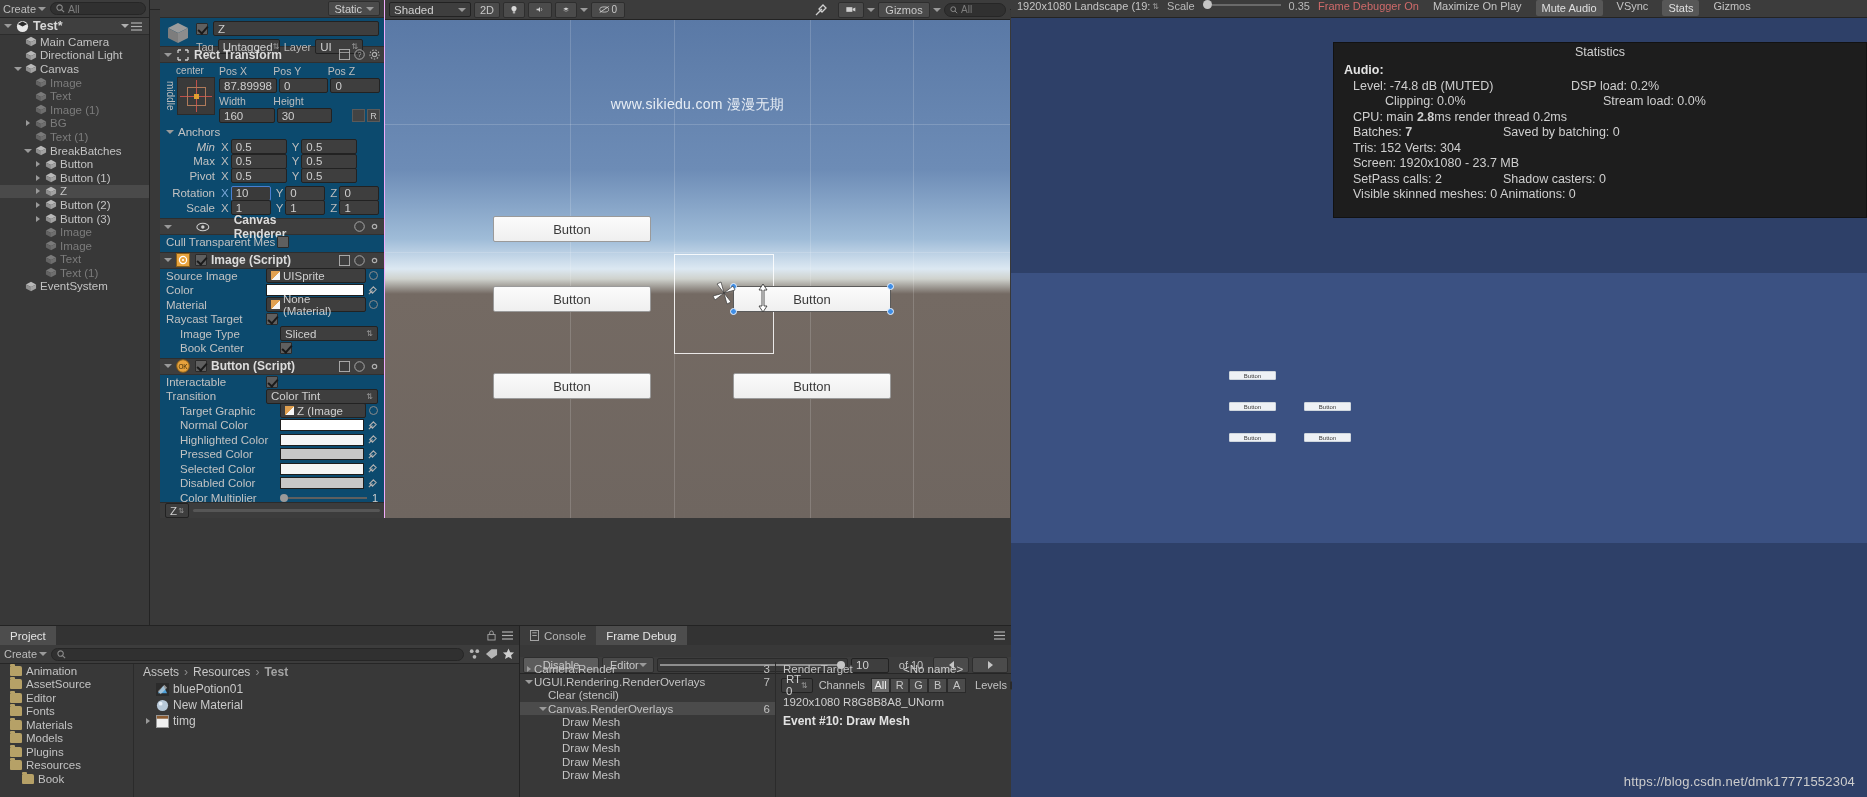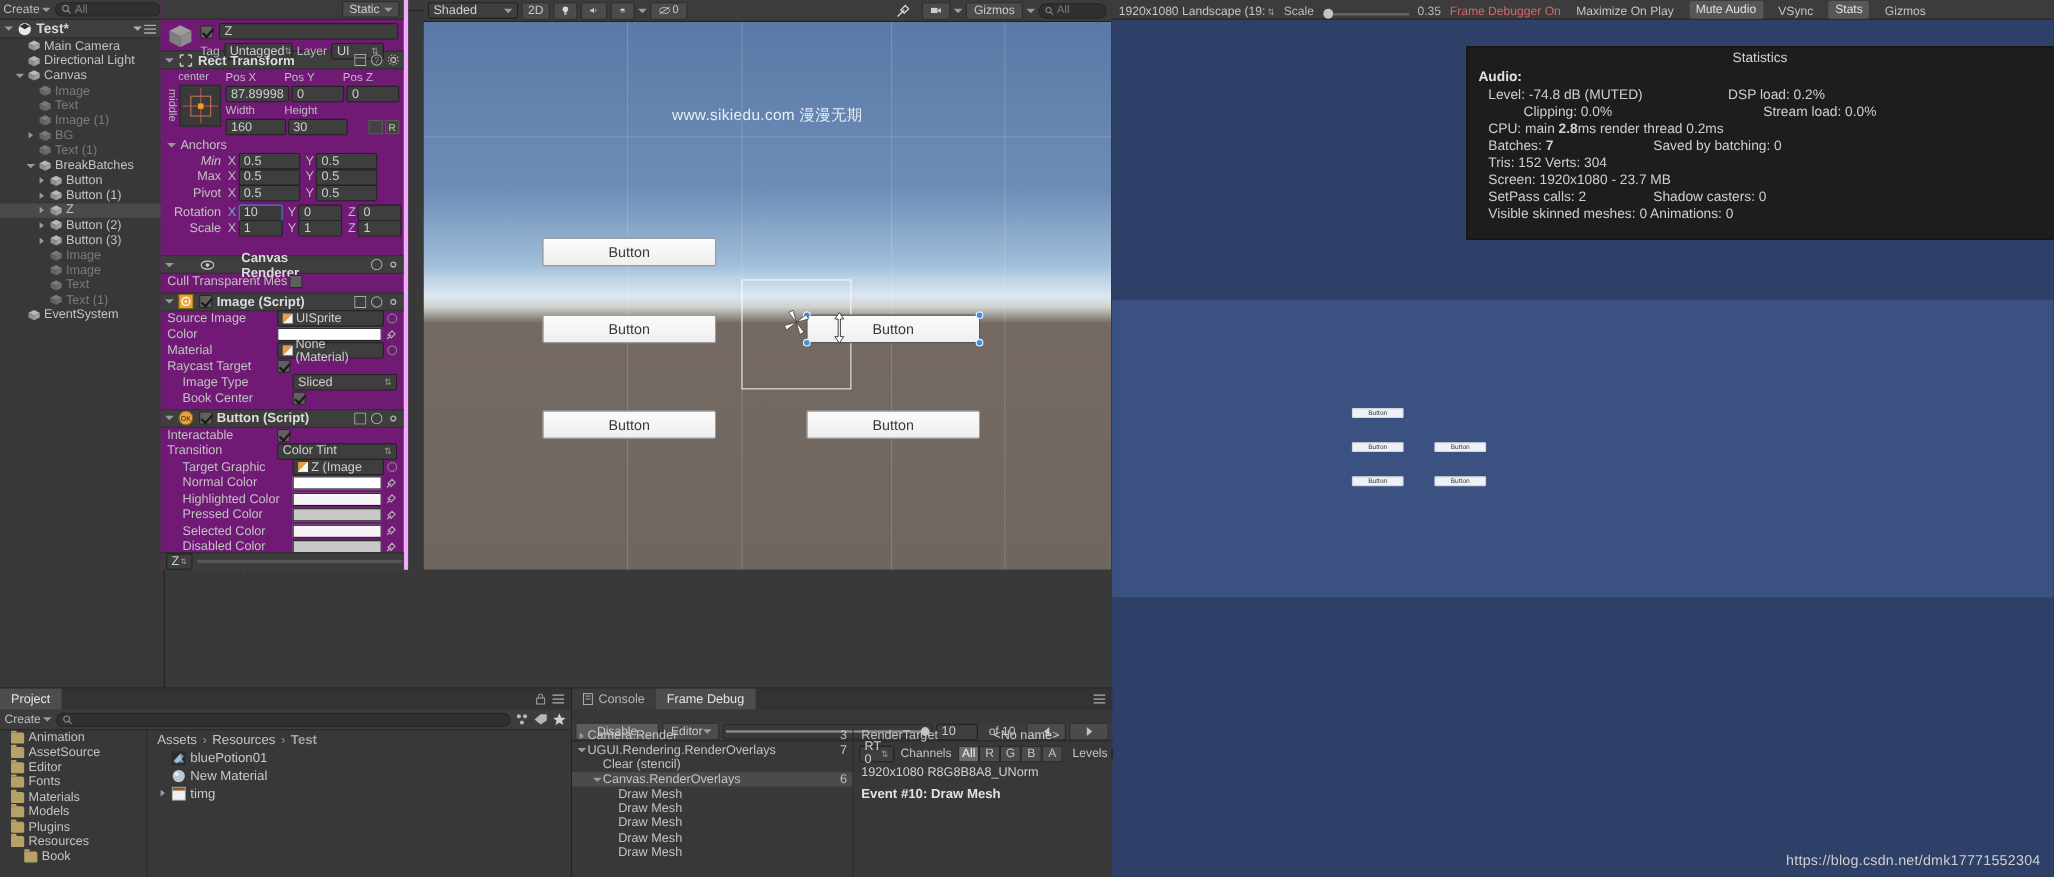--- a/index.html
+++ b/index.html
@@ -37,41 +37,41 @@
   #hier-toolbar{ height:18px; display:flex; align-items:center; gap:4px; padding:0 3px; background:#3c3c3c; border-bottom:1px solid #242424;}
   #hier-search{ flex:1; height:13px; background:#303030; border:1px solid #262626; border-radius:7px; display:flex; align-items:center; gap:3px; padding:0 5px; color:#7d7d7d; font-size:10.5px;}
   #hier-head{ height:17px; background:#3f3f3f; display:flex; align-items:center; gap:4px; padding:0 4px; border-bottom:1px solid #2c2c2c;}
   #hier-head .ttl{ font-weight:bold; color:#d8d8d8; font-size:12.5px;}
   .hrow{ height:13.6px; display:flex; align-items:center; gap:3px; font-size:11.5px; color:#c3c3c3; white-space:nowrap;}
   .hrow.sel{ background:#4a4a4a; }
   .hrow.dim{ color:#7c7c7c; }
   .hrow .tw{ width:9px; display:flex; justify-content:center; align-items:center; flex:0 0 9px;}
 
   
-  #insp{ left:146px; top:0; width:225px; height:518px; background:#701a75; border-right:4px solid #f0abfc; overflow:hidden;}
+  #insp{ left:160px; top:0; width:225px; height:518px; background:#0c4a6e; border-right:1px solid #f0abfc; overflow:hidden;}
   #insp-top{ height:28px; display:flex; align-items:flex-start; gap:5px; padding:3px 5px 0 5px; }
   .irow{ display:flex; align-items:center; height:14.5px; font-size:11.5px; padding-left:6px; }
   .ilbl{ color:#c2c2c2; }
   .comp-hdr{ height:17px; display:flex; align-items:center; gap:4px; padding-left:4px; background:#3e3e3e; border-top:1px solid #2e2e2e; border-bottom:1px solid #303030; }
   .comp-hdr .nm{ font-weight:bold; color:#dcdcdc; font-size:12px;}
 
   
   #scene{ left:385px; top:0; width:625px; height:518px; background:#333; overflow:hidden;}
   #scene-canvas{ position:absolute; left:0; top:20px; width:625px; height:498px; overflow:hidden;
      background:linear-gradient(180deg,#5a79a6 0%,#6d8cb6 30%,#9fbcd8 44%,#dce8f2 50%,#cfd2cd 52%,#746a63 55%,#6f6660 100%);}
   .guide-v{ position:absolute; top:0; bottom:0; width:1px; background:rgba(255,255,255,.16);}
   .guide-h{ position:absolute; left:0; right:0; height:1px; background:rgba(255,255,255,.16);}
   .ubtn{ position:absolute; background:linear-gradient(180deg,#fbfbfb,#efefef); border:1px solid #9a9a9a;
          border-radius:2px; display:flex; align-items:center; justify-content:center;
          color:#3a3a3a; font-size:13px; }
   .handle{ position:absolute; width:7px;height:7px; border-radius:50%; background:#3f8ee6; border:1px solid #eaf3ff;}
 
   
   #game{ left:1011px; top:0; width:856px; height:797px; background:#2d3e63; overflow:hidden;}
-  #game-toolbar{ height:18px; background:#3c3c3c; display:flex; align-items:flex-end; gap:8px; padding:0 6px; border-bottom:1px solid #242424; font-size:11px;}
+  #game-toolbar{ height:18px; background:#3c3c3c; display:flex; align-items:flex-start; gap:8px; padding:0 6px; border-bottom:1px solid #242424; font-size:11px;}
   #game-canvas{ position:absolute; left:0; top:18px; width:856px; height:779px; background:#2e4068;}
   #stats{ position:absolute; left:322px; top:24px; width:534px; height:176px; background:#1d1d1d; border:1px solid #121212; color:#cfcfcf; font-size:12.5px;}
   #stats .sttl{ text-align:center; padding:2px 0 4px; color:#d2d2d2;}
   #stats .grp{ font-weight:bold; color:#e3e3e3;}
   .gbtn{ position:absolute; background:#eef1f5; border:1px solid #cfd6dd; border-radius:1px;
          display:flex; align-items:center; justify-content:center; color:#3a3a3a; font-size:6px; }
 
   
   #proj{ left:0; top:625px; width:520px; height:172px; background:#383838; border-right:1px solid #232323; border-top:1px solid #232323;}
   #proj-tabs{ height:19px; background:#333; display:flex; align-items:center; }
@@ -525,21 +525,21 @@
       <span style="color:#bdbdbd;margin:0 2px 0 5px;">Y</span>
       <div class="field" style="width:40px;">
           <span>1</span>
         </div>
       <span style="color:#bdbdbd;margin:0 2px 0 5px;">Z</span>
       <div class="field" style="width:40px;">
           <span>1</span>
         </div>
     </div>
 
-    <div class="comp-hdr" style="margin-top:17px;gap:24px;">
+    <div class="comp-hdr" style="margin-top:3px;gap:24px;">
       <span class="arrow down"></span>
       <svg width="14" height="12" viewBox="0 0 16 12">
         <ellipse cx="8" cy="6" rx="7" ry="4.4" fill="none" stroke="#d0d0d0" stroke-width="1.2"></ellipse>
         <circle cx="8" cy="6" r="2" fill="#d0d0d0"></circle>
         </svg>
       <span class="nm">Canvas Renderer</span>
       <span style="margin-left:auto;display:flex;gap:4px;padding-right:4px;align-items:center;">
         <svg width="11" height="11" viewBox="0 0 12 12">
             <circle cx="6" cy="6" r="5.2" fill="none" stroke="#b0b0b0"></circle>
           </svg>

